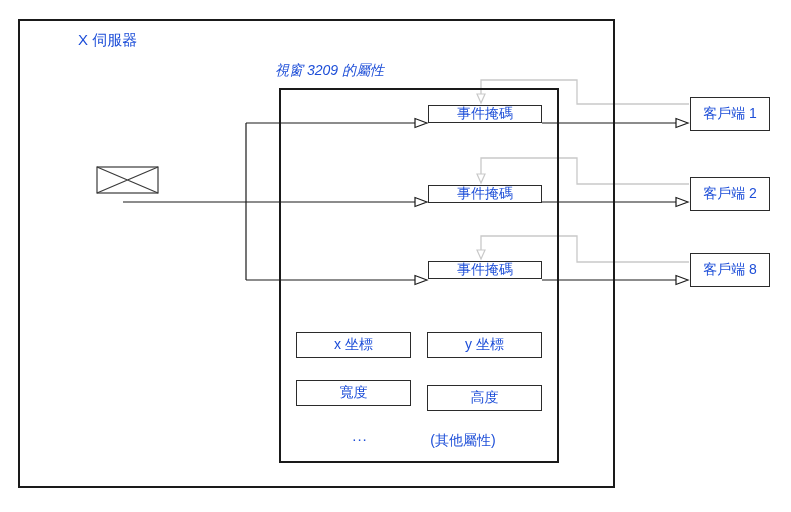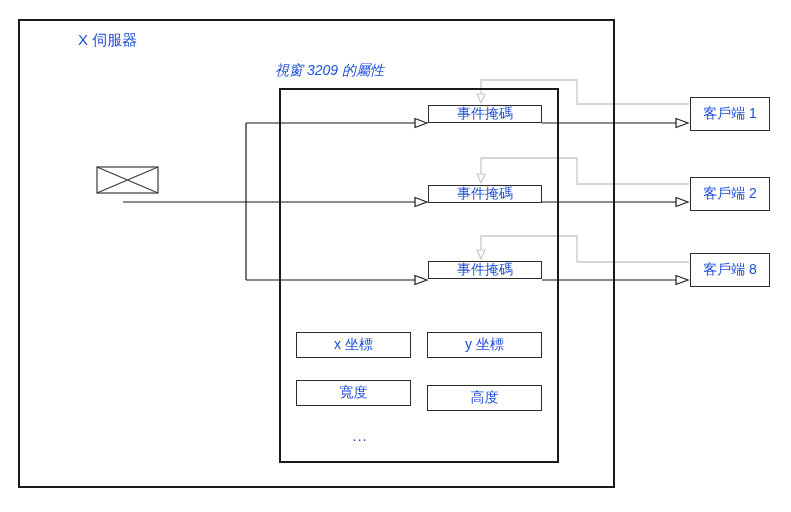--- a/index.html
+++ b/index.html
@@ -83,18 +83,19 @@
   <div id="mask-1" class="node mask">事件掩碼</div>
   <div id="mask-2" class="node mask">事件掩碼</div>
   <div id="mask-3" class="node mask">事件掩碼</div>
 
   <div id="prop-x" class="node prop">x 坐標</div>
   <div id="prop-y" class="node prop">y 坐標</div>
   <div id="prop-w" class="node prop">寬度</div>
   <div id="prop-h" class="node prop">高度</div>
 
   <div id="ellipsis" class="lbl center">...</div>
+  <div id="other-label" class="lbl center">(其他屬性)</div>
 
   <div id="client-1" class="node client">客戶端 1</div>
   <div id="client-2" class="node client">客戶端 2</div>
   <div id="client-3" class="node client">客戶端 8</div>
 
 </div>
 
 </body></html>

